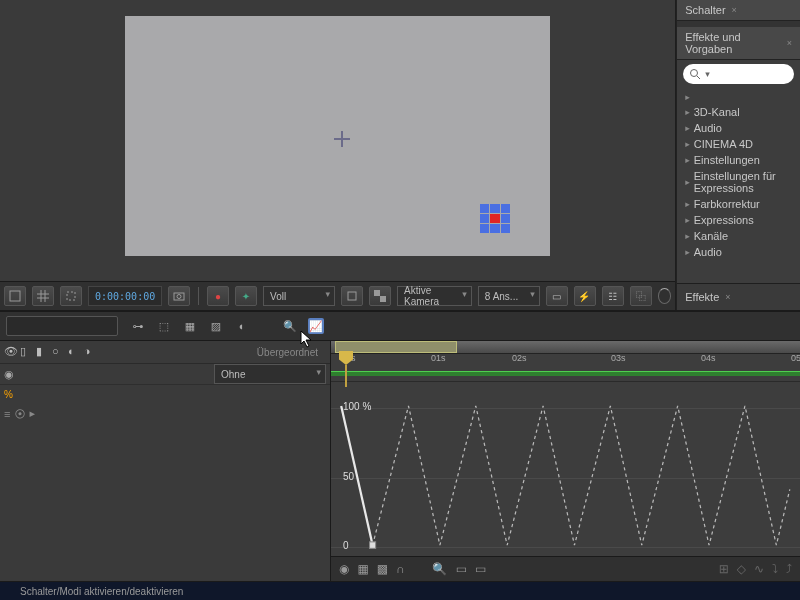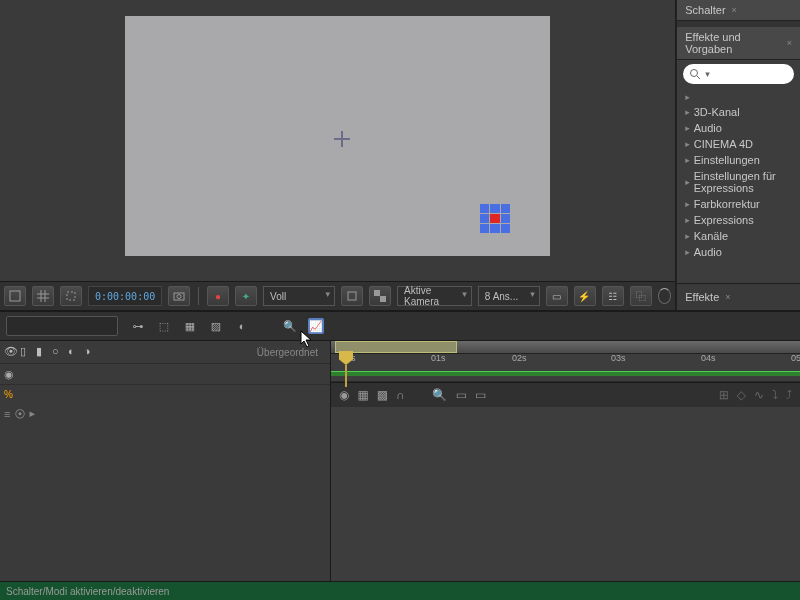--- a/index.html
+++ b/index.html
@@ -59,21 +59,21 @@
   .greenbar{position:absolute;top:30px;left:0;right:0;height:4px;background:#2f7f2f;border-top:1px solid #4fcf4f}
   .playhead{position:absolute;top:10px;left:8px;z-index:5}
   .playhead .head{width:14px;height:14px;background:#d8b84a;clip-path:polygon(0 0,100% 0,100% 60%,50% 100%,0 60%)}
   .playhead .stem{position:absolute;left:6px;top:14px;width:2px;height:22px;background:#c0a040}
   .graph{flex:1;position:relative;overflow:hidden;background:#3d3d3d}
   .graph svg{position:absolute;inset:0;width:100%;height:100%}
   .graph .gridline{position:absolute;left:0;right:0;height:1px;background:#4a4a4a}
   .graph .ylabel{position:absolute;left:12px;font-size:10px;color:#ddd}
   .tl-footer{height:24px;background:#303030;border-top:1px solid #1a1a1a;display:flex;align-items:center;gap:8px;padding:0 8px}
   .tl-footer span{color:#999;font-size:12px}
-  .status{height:18px;background:#14532d;border-top:1px solid #1a1a1a;font-size:10px;color:#9a9a9a;display:flex;align-items:center;padding:0 6px}
+  .status{height:18px;background:#0f172a;border-top:1px solid #1a1a1a;font-size:10px;color:#9a9a9a;display:flex;align-items:center;padding:0 20px}
   .sep{width:1px;height:18px;background:#555;margin:0 2px}
   .pinwheel{width:14px;height:14px;border:1px solid #666;border-top-color:#aaa;border-radius:50%}
 </style>
 </head>
 <body>
 
 <div class="app">
 
   <div class="top">
     <div class="left-col">
@@ -241,20 +241,23 @@
             <span>▯</span>
             <span>▮</span>
             <span>○</span>
             <span>◐</span>
             <span>◑</span>
           </div>
           <span class="parent-label">Übergeordnet</span>
         </div>
         <div class="layer-row">
           <span style="color:#aaa">◉</span>
+          <div class="sel dropdown-ohne">
+              <span>Ohne</span>
+            </div>
         </div>
         <div class="prop-row">
           <span>%</span>
         </div>
         <div class="prop-ctrl">
           <span style="color:#888">≡</span>
           <span style="color:#888">⦿</span>
           <span style="color:#888">▸</span>
         </div>
       </div>
@@ -270,20 +273,33 @@
               <span class="tick" style="left: 280px;">03s</span>
               <span class="tick" style="left: 370px;">04s</span>
               <span class="tick" style="left: 460px;">05s</span>
             </div>
           <div class="greenbar"></div>
           <div class="playhead">
             <div class="head"></div>
               <div class="stem"></div>
           </div>
         </div>
+        <div class="graph">
+          <div class="gridline" style="top:15%"></div>
+          <div class="gridline" style="top:55%"></div>
+          <div class="gridline" style="top:95%"></div>
+          <span class="ylabel" style="top:11%">100 %</span>
+          <span class="ylabel" style="top:51%">50</span>
+          <span class="ylabel" style="top:91%">0</span>
+          <svg id="graph-svg" viewBox="0 0 460 160" preserveAspectRatio="none">
+              <path d="M 10 22 L 40.8 150" fill="none" stroke="#e8e8e8" stroke-width="2.2"></path>
+              <path d="M 40.8 150 L 76 22 L 106.80000000000001 150 L 142 22 L 172.8 150 L 208 22 L 238.8 150 L 274 22 L 304.8 150 L 340 22 L 370.79999999999995 150 L 406 22 L 436.8 150 L 450 98.8" fill="none" stroke="#bababa" stroke-width="1.2" stroke-dasharray="3 3"></path>
+              <rect x="37.8" y="147" width="6" height="6" fill="#ddd" stroke="#888"></rect>
+            </svg>
+        </div>
         <div class="tl-footer">
           <span>◉</span>
           <span>▦</span>
           <span>▩</span>
           <span>∩</span>
           <span style="margin-left:20px">🔍</span>
           <span>▭</span>
           <span>▭</span>
           <span style="margin-left:auto;color:#666">⊞</span>
           <span style="color:#666">◇</span>

